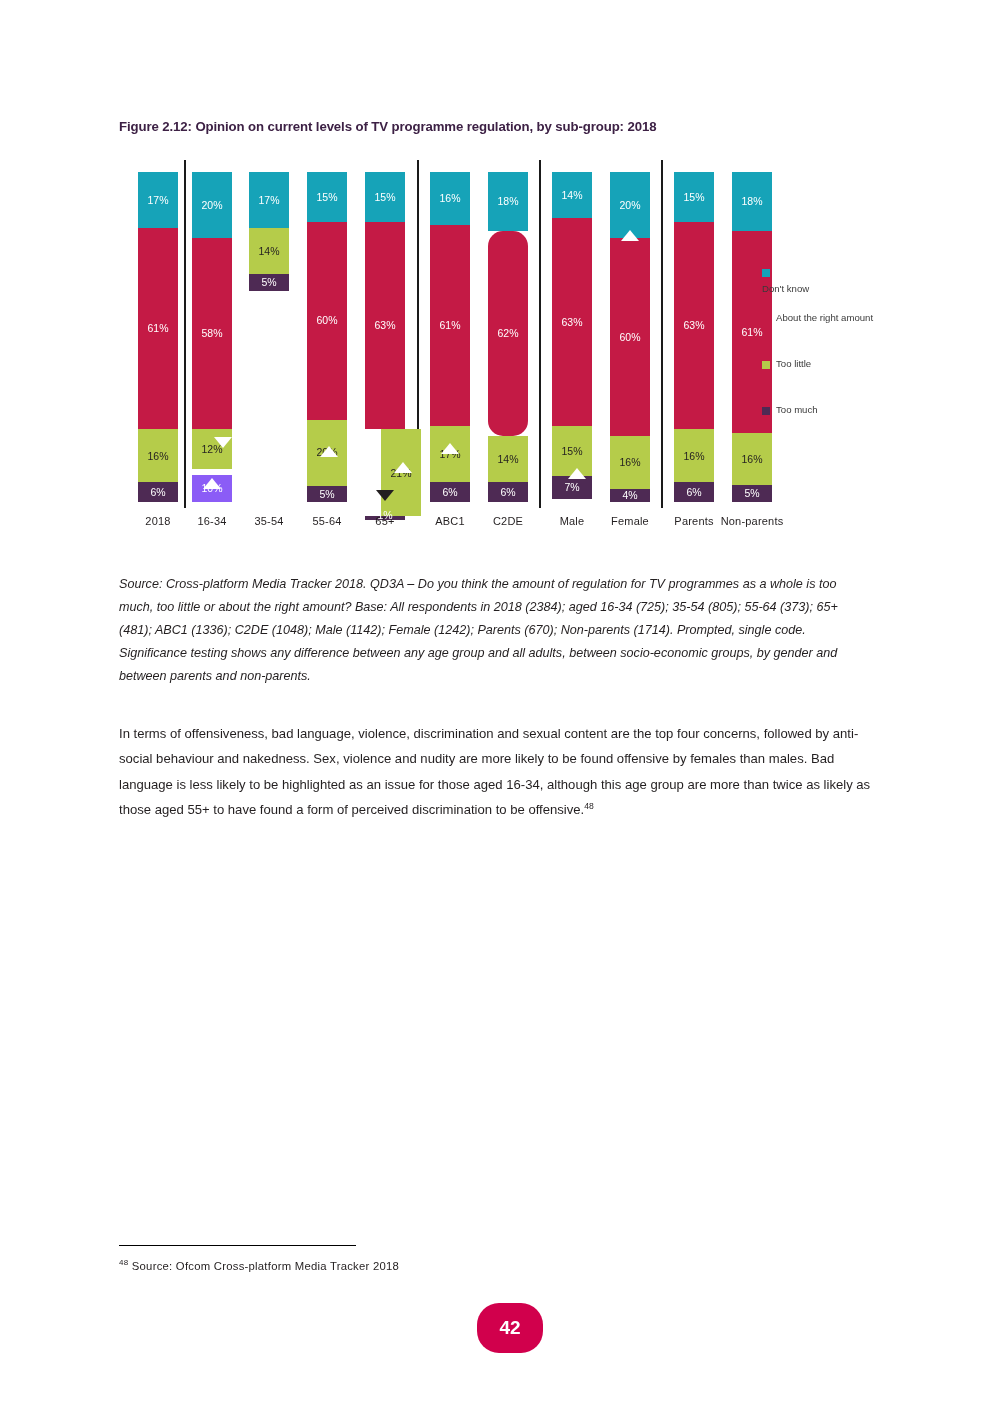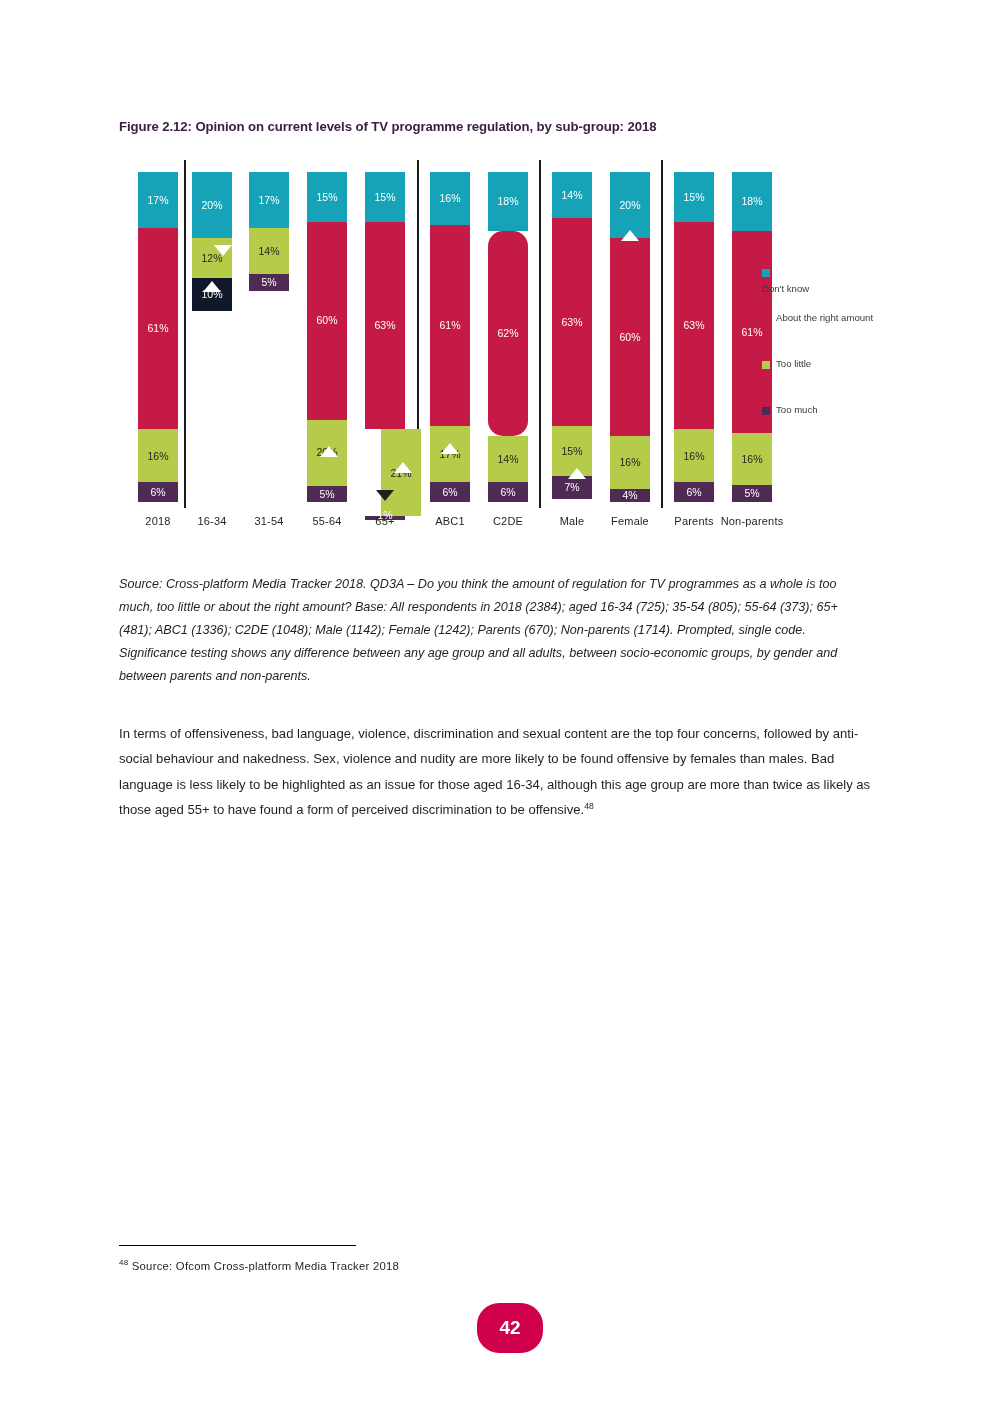--- a/index.html
+++ b/index.html
@@ -228,44 +228,47 @@
             <span class="seg-label">6%</span>
           </div>
         </div>
         <div class="cat-label">2018</div>
       </div>
       <div class="bar-col" style="left: 61px; width: 40px;">
         <div class="bar" style="top: 12px; height: 330px;">
           <div class="seg" style="height: 66px; background: rgb(22, 163, 184);">
             <span class="seg-label">20%</span>
           </div>
+          <div class="seg" style="height: 191.4px; background: rgb(196, 26, 69);">
+            <span class="seg-label">58%</span>
+          </div>
           <div class="seg dark-text" style="height: 39.6px; background: rgb(181, 204, 74);">
             <span class="seg-label">12%</span>
             <div class="tri down-white" style="left: 56%; margin-left: 0px; top: 18%;"></div>
           </div>
-          <div class="seg" style="height: 33px; background: #0f172a;">
+          <div class="seg" style="height: 27px; background: #8b5cf6; margin-top: 6px;">
             <span class="seg-label">10%</span>
             <div class="tri up-white" style="left: 50%; margin-left: -9px; bottom: auto; top: 10%;"></div>
           </div>
         </div>
         <div class="cat-label">16-34</div>
       </div>
       <div class="bar-col" style="left: 118px; width: 40px;">
         <div class="bar" style="top: 12px; height: 330px;">
           <div class="seg" style="height: 56.1px; background: rgb(22, 163, 184);">
             <span class="seg-label">17%</span>
           </div>
           <div class="seg dark-text" style="height: 46.2px; background: rgb(181, 204, 74);">
             <span class="seg-label">14%</span>
           </div>
           <div class="seg" style="height: 16.5px; background: rgb(78, 42, 84);">
             <span class="seg-label">5%</span>
           </div>
         </div>
-        <div class="cat-label">31-54</div>
+        <div class="cat-label">35-54</div>
       </div>
       <div class="bar-col" style="left: 176px; width: 40px;">
         <div class="bar" style="top: 12px; height: 330px;">
           <div class="seg" style="height: 49.5px; background: rgb(22, 163, 184);">
             <span class="seg-label">15%</span>
           </div>
           <div class="seg" style="height: 198px; background: rgb(196, 26, 69);">
             <span class="seg-label">60%</span>
           </div>
           <div class="seg dark-text" style="height: 66px; background: rgb(181, 204, 74);">

